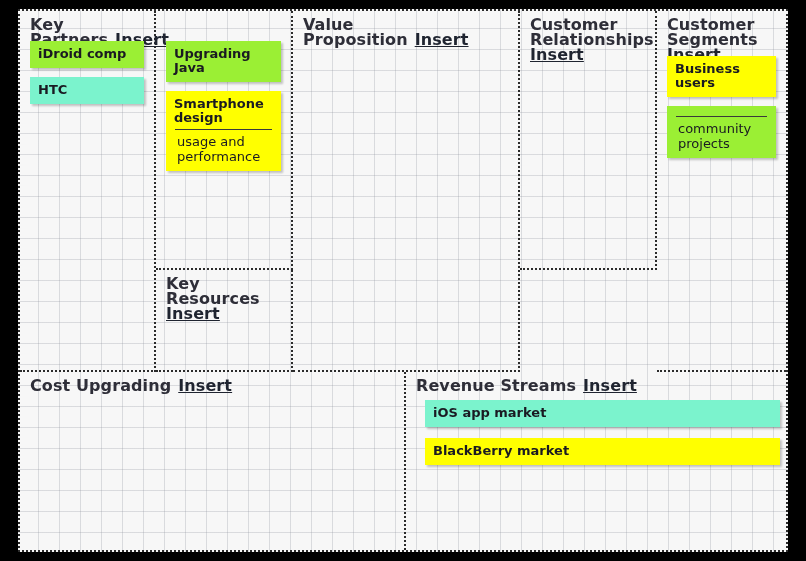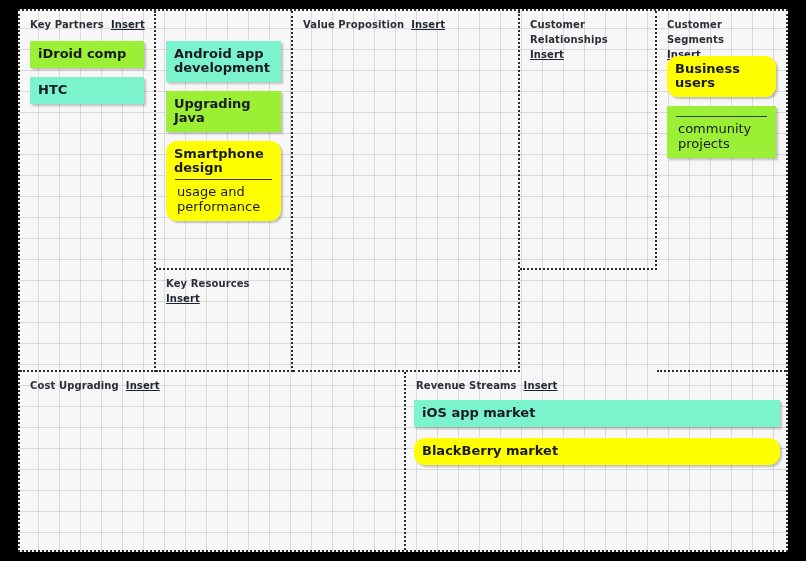--- a/index.html
+++ b/index.html
@@ -23,21 +23,21 @@
     box-sizing:border-box;
   }
   .cell{position:absolute;box-sizing:border-box;}
   
   .bdr-r{border-right:2px dotted #2b2b2b;}
   .bdr-b{border-bottom:2px dotted #2b2b2b;}
 
   .hdr{
     position:absolute;
     left:10px;top:6px;right:6px;
-    font-size:10px;
+    font-size:16px;
     font-weight:bold;
     color:#2e2e38;
     line-height:15px;
     letter-spacing:.1px;
     white-space:normal;
   }
   .hdr .ttl{margin-right:7px;}
   .insert{
     text-decoration:underline;
     color:#1f2430;
@@ -59,21 +59,21 @@
     line-height:14px;
   }
   .note .t{font-weight:bold;line-height:14px;}
   .note .sep{
     height:0;border-top:1px solid #3a3a3a;
     margin:4px 1px 4px 1px;
   }
   .note .b{font-weight:normal;line-height:15px;padding-left:3px;}
   .green{background:#9BEF34;}
   .teal{background:#7BF3CD;}
-  .yellow{background:#FFFF00;border-radius:11px;}
+  .yellow{background:#FFFF00;}
 </style>
 </head>
 <body>
 
 <div id="canvas">
 
   <div class="cell bdr-r bdr-b" style="left:0;top:0;width:136px;height:361px;">
     <div class="hdr">
       <span class="ttl">Key Partners</span><span class="insert">Insert</span>
     </div>
@@ -82,23 +82,20 @@
         <div class="t">iDroid comp</div>
       </div>
       <div class="note teal">
         <div class="t">HTC</div>
       </div>
     </div>
   </div>
 
   <div class="cell bdr-r bdr-b" style="left:136px;top:0;width:137px;height:259px;">
     <div class="notes" style="top:30px;">
-      <div class="note teal">
-        <div class="t">Android app development</div>
-      </div>
       <div class="note green">
         <div class="t">Upgrading Java</div>
       </div>
       <div class="note yellow">
         <div class="t">Smartphone design</div>
         <div class="sep"></div>
         <div class="b">usage and performance</div>
       </div>
     </div>
   </div>
@@ -141,21 +138,21 @@
   <div class="cell bdr-r" style="left:0;top:361px;width:386px;height:178px;">
     <div class="hdr">
       <span class="ttl">Cost Upgrading</span><span class="insert">Insert</span>
     </div>
   </div>
 
   <div class="cell" style="left:386px;top:361px;width:380px;height:178px;">
     <div class="hdr">
       <span class="ttl">Revenue Streams</span><span class="insert">Insert</span>
     </div>
-    <div class="notes" style="top:28px;left:8px;right:6px;">
+    <div class="notes" style="top:28px;left:19px;right:6px;">
       <div class="note teal" style="margin-bottom:11px;">
         <div class="t">iOS app market</div>
       </div>
       <div class="note yellow">
         <div class="t">BlackBerry market</div>
       </div>
     </div>
   </div>
 
 </div>

